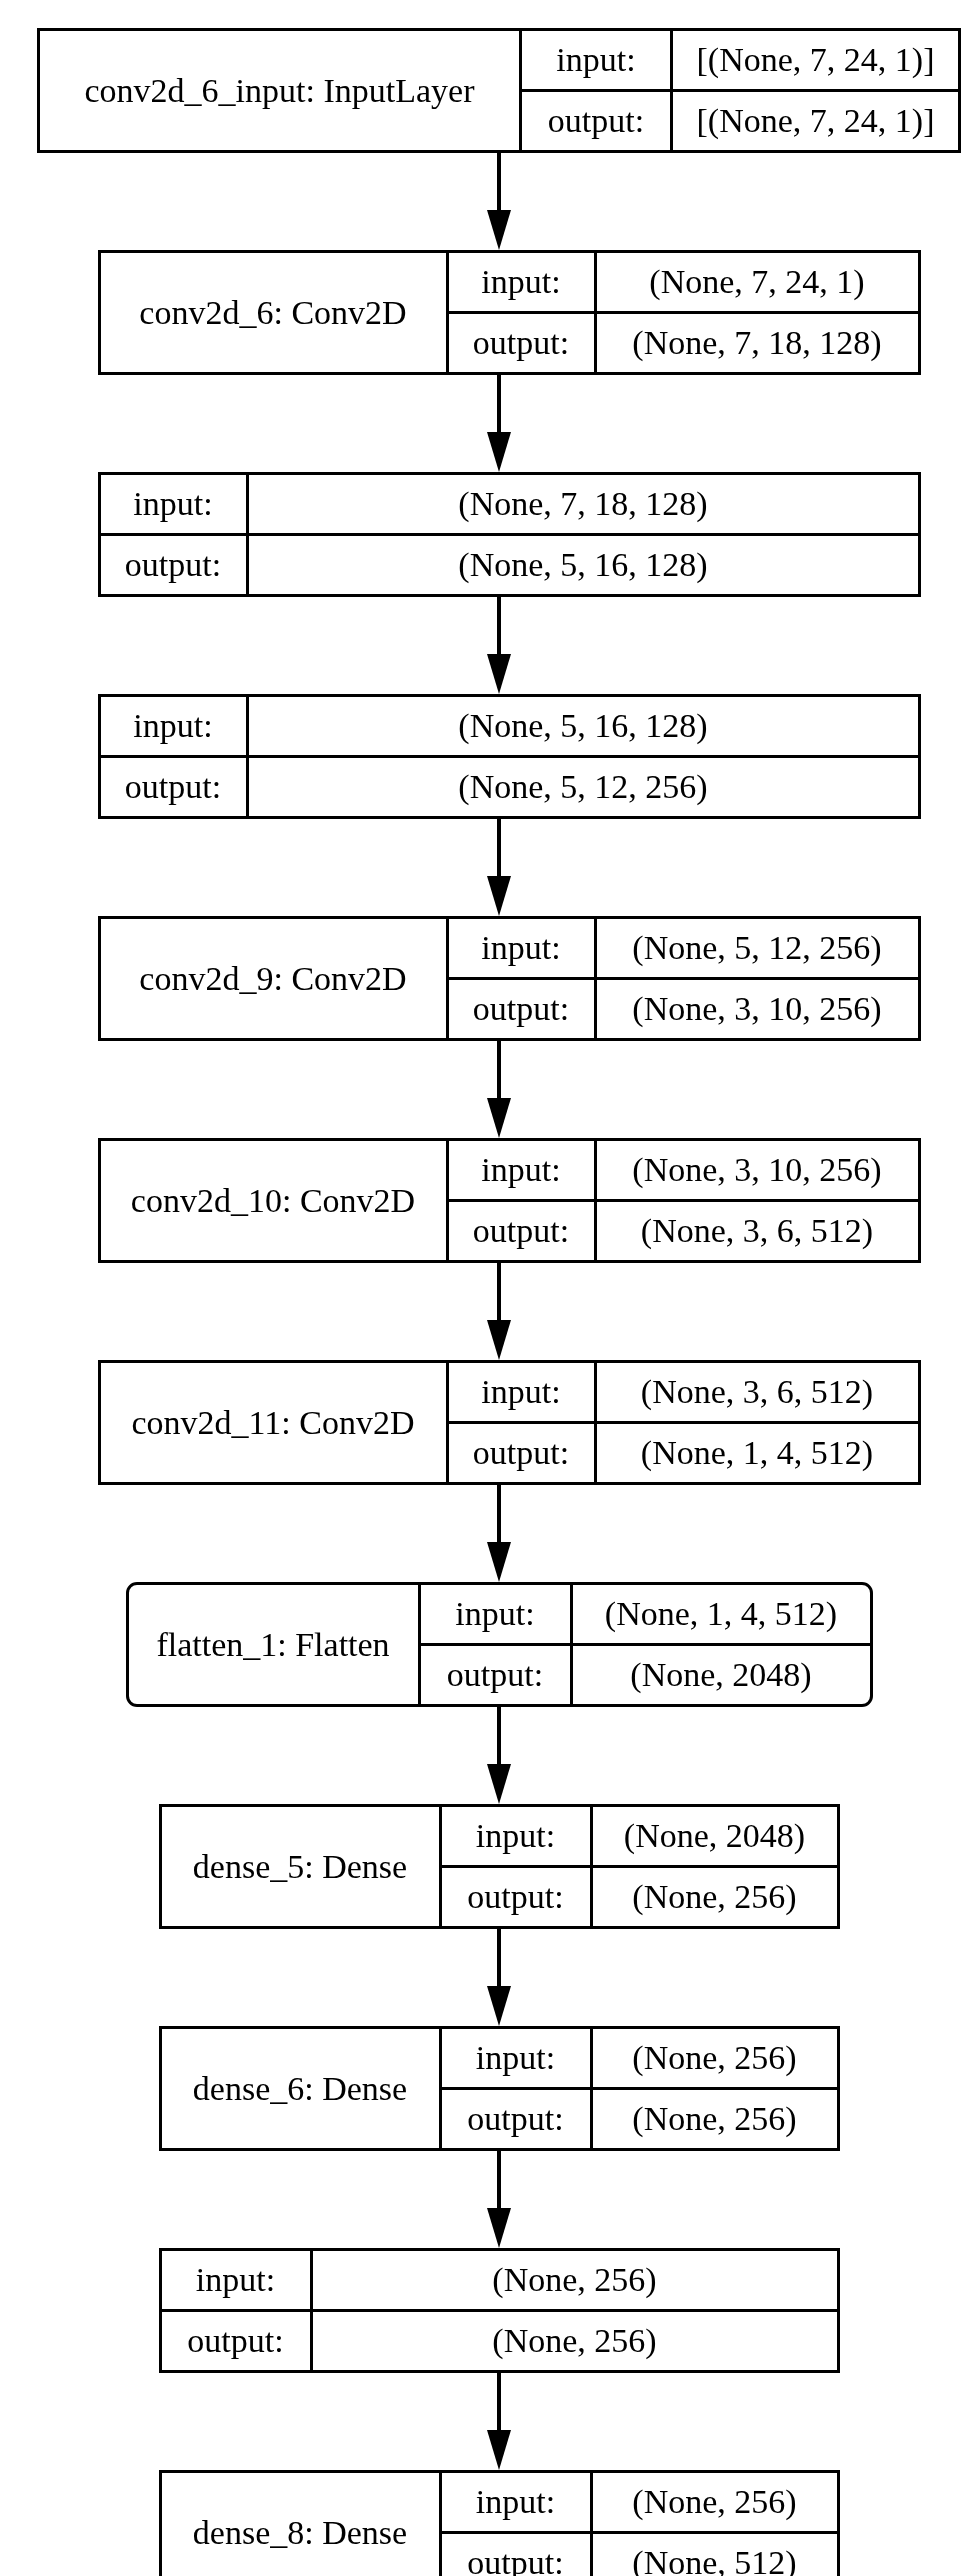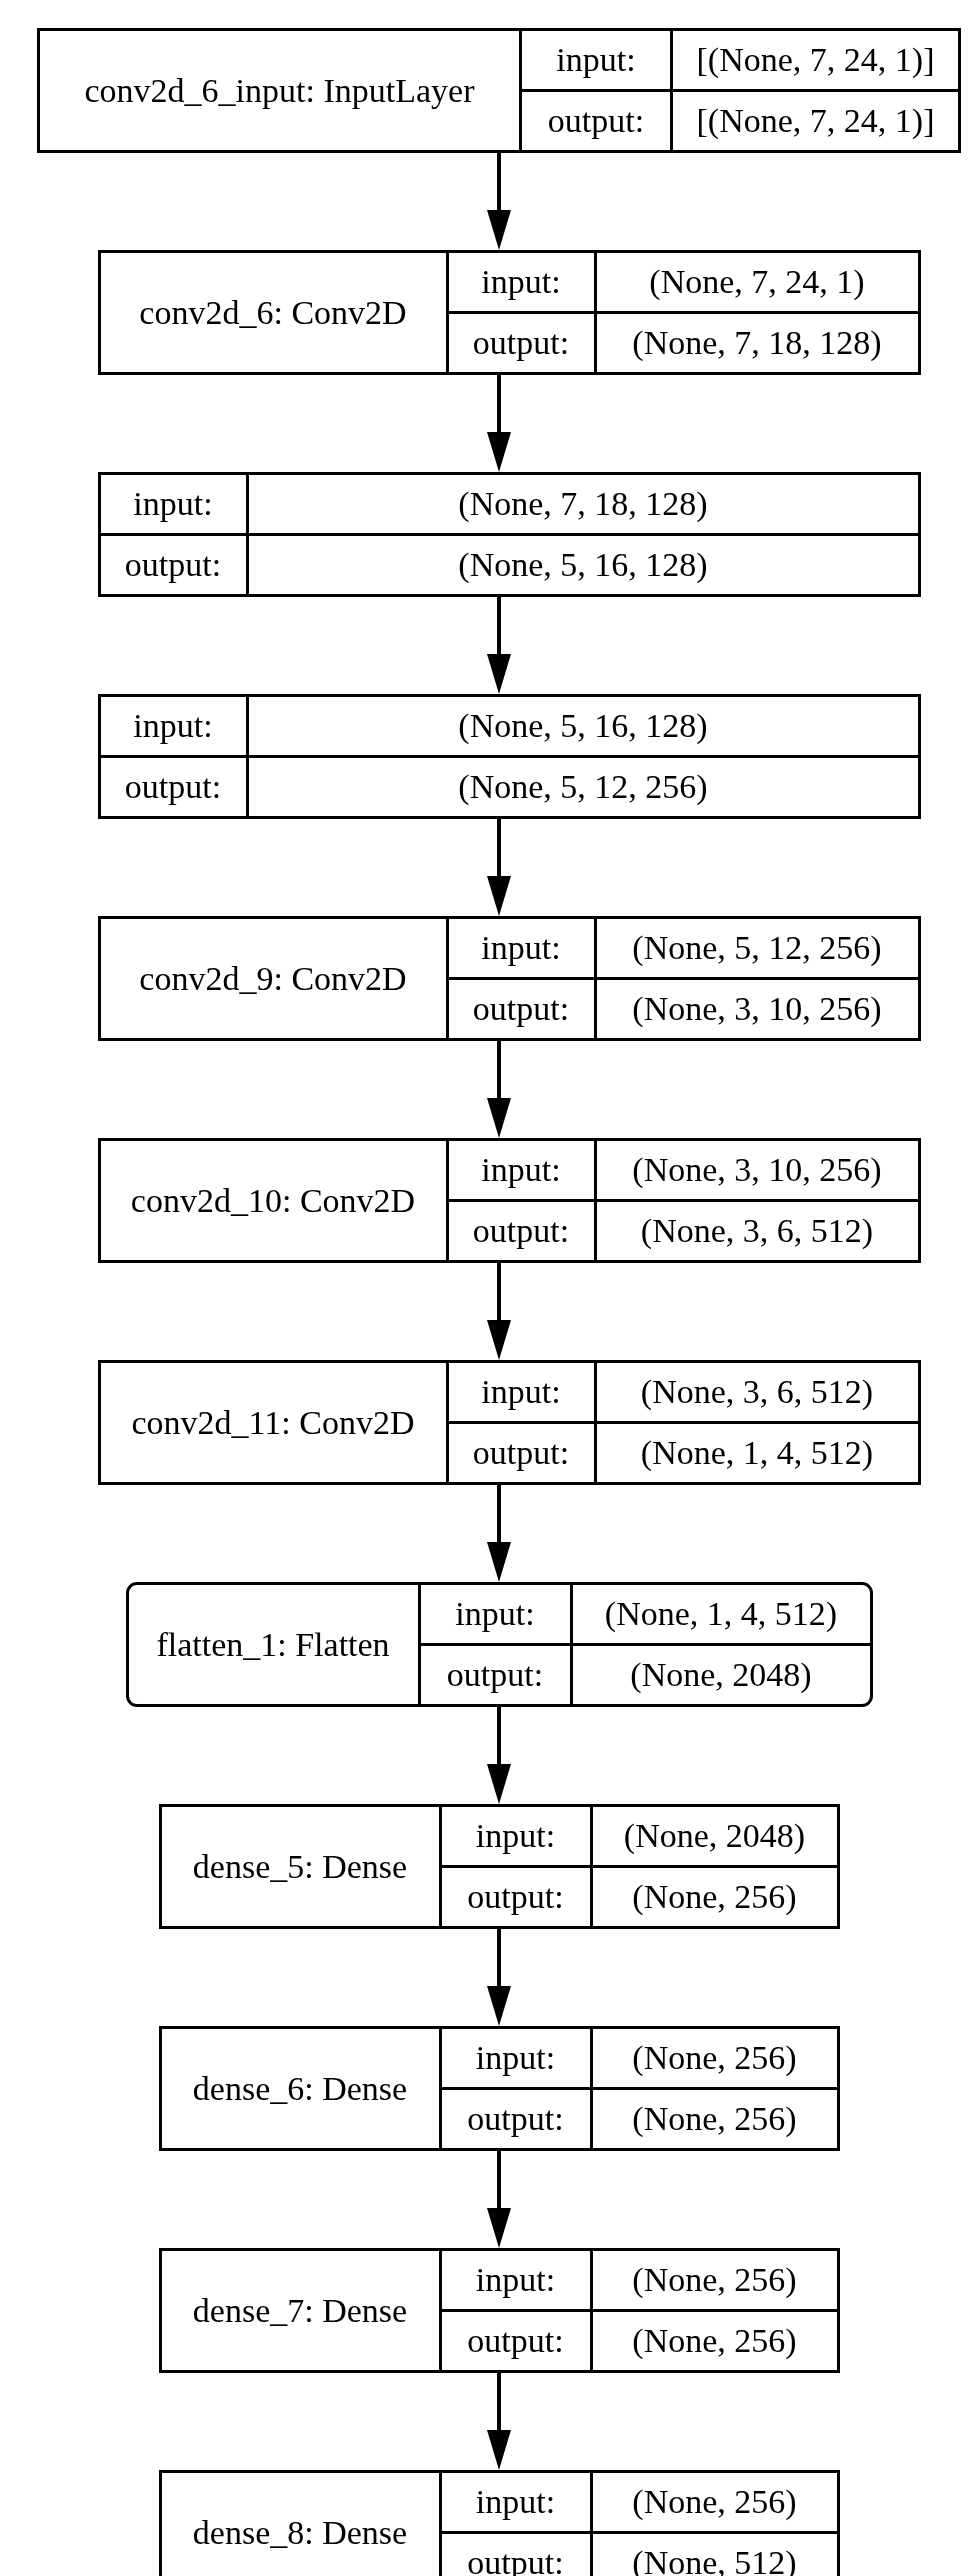--- a/index.html
+++ b/index.html
@@ -258,21 +258,20 @@
       <div class="cell">(None, 256)</div>
     </div>
   </div>
 
   <div class="arrow">
     <div class="shaft"></div>
     <div class="head"></div>
   </div>
 
   <div class="node t-dense">
-    <div class="cell name">dense_7: Dense</div>
     <div class="iocol">
       <div class="cell row-top">input:</div>
       <div class="cell">output:</div>
     </div>
     <div class="shapecol">
       <div class="cell row-top">(None, 256)</div>
       <div class="cell">(None, 256)</div>
     </div>
   </div>
 

